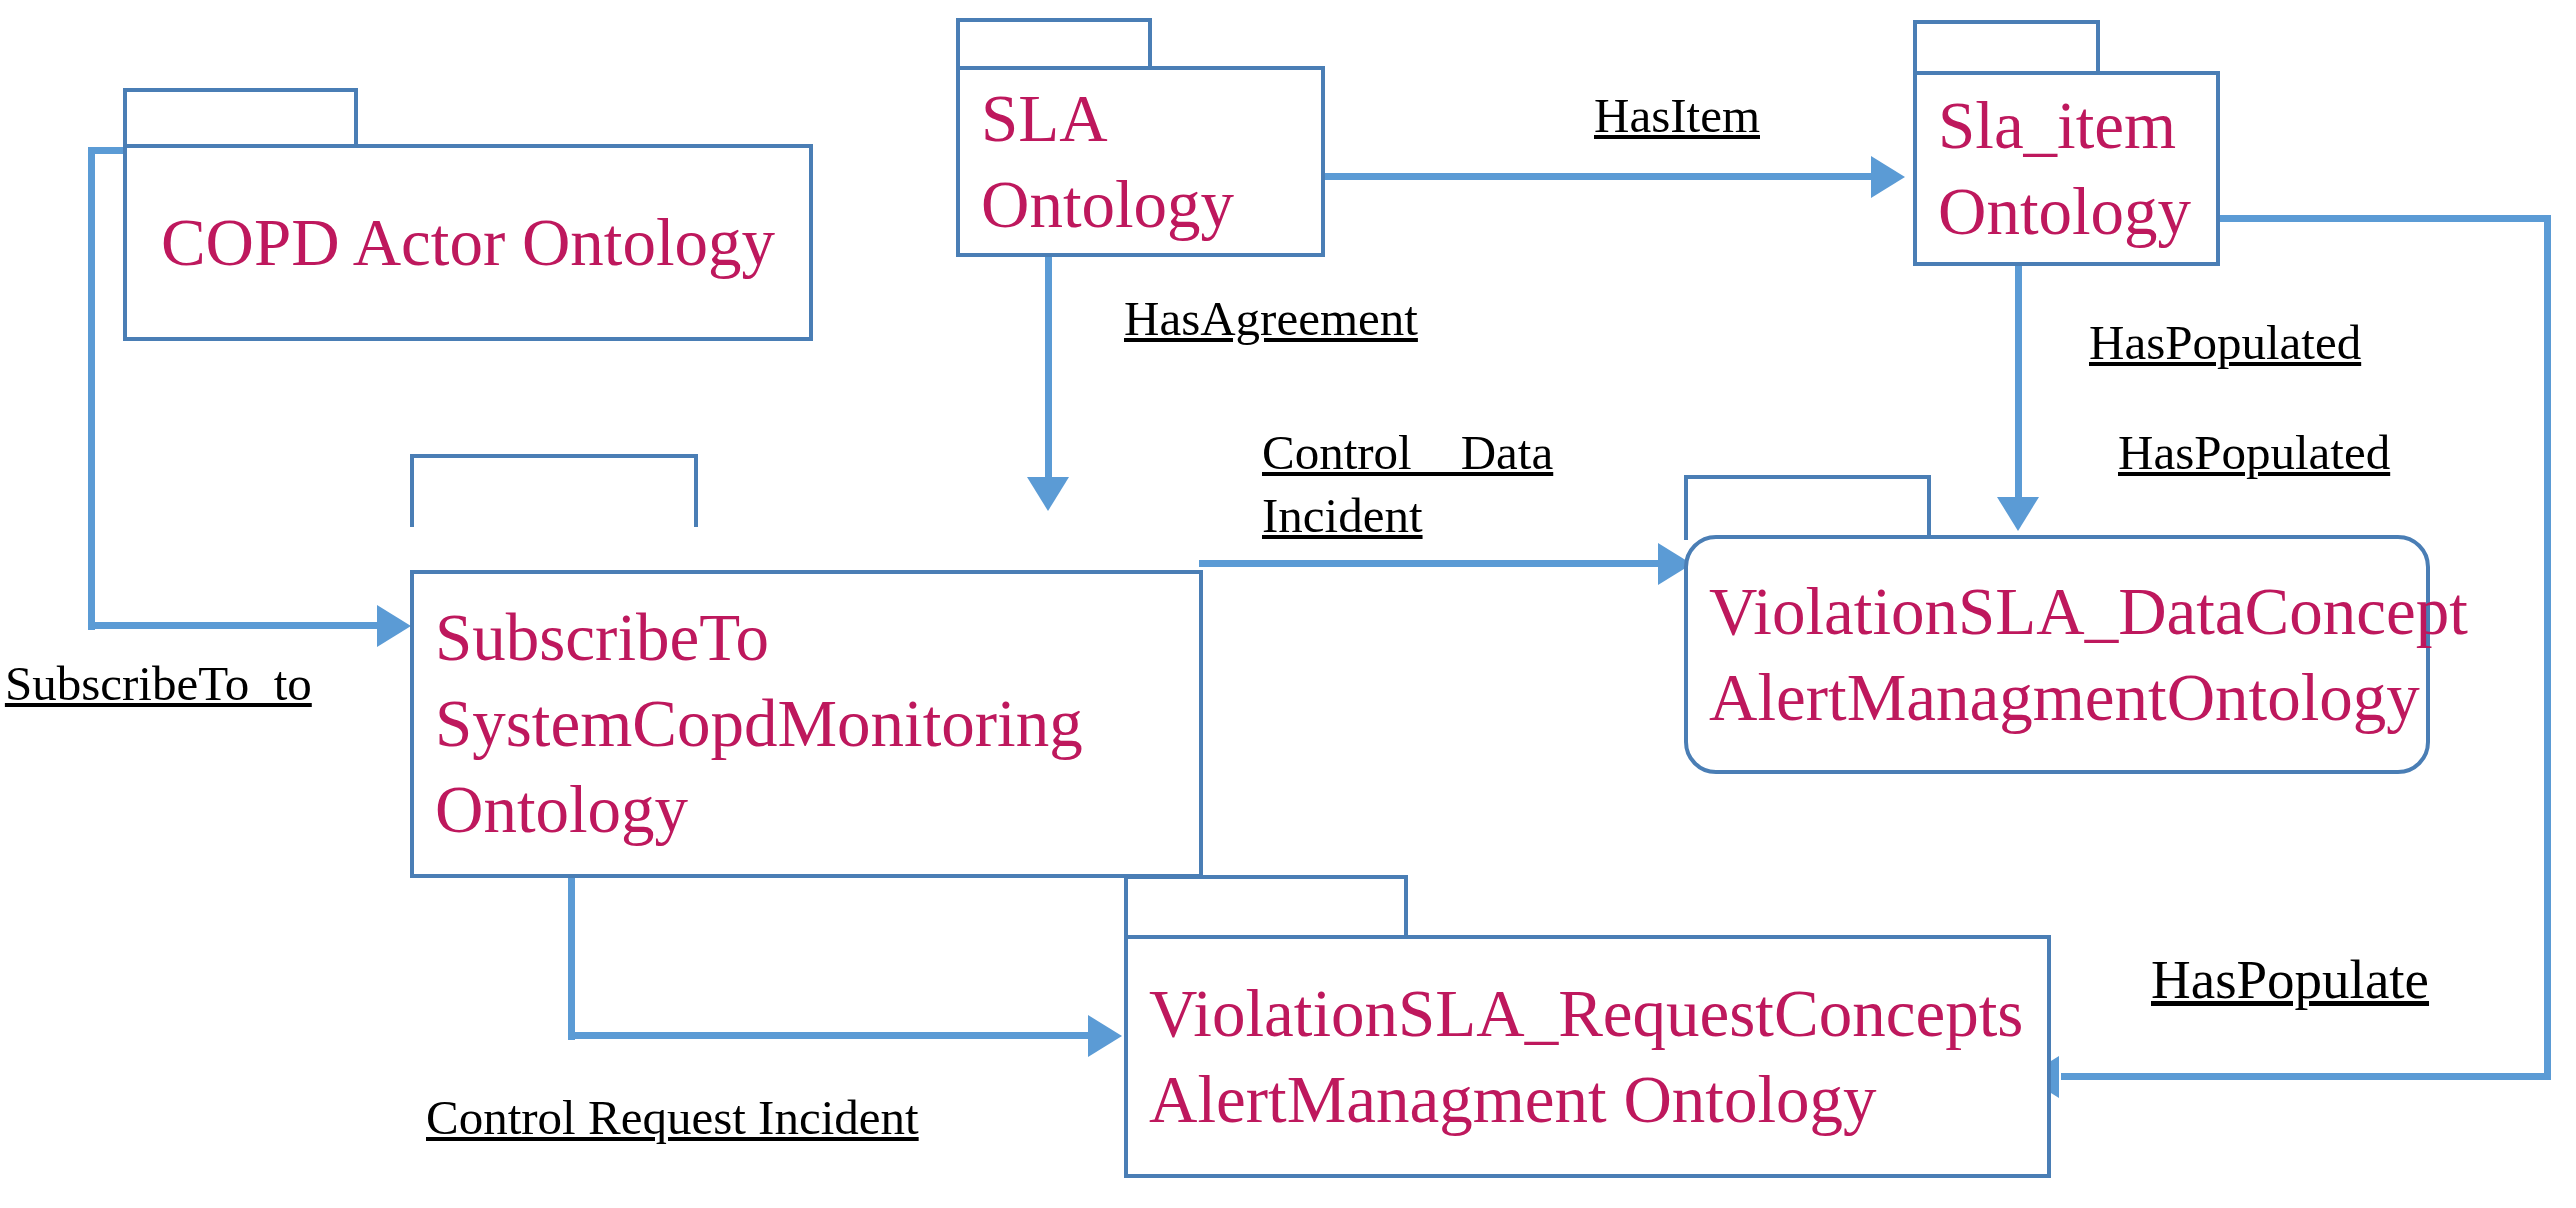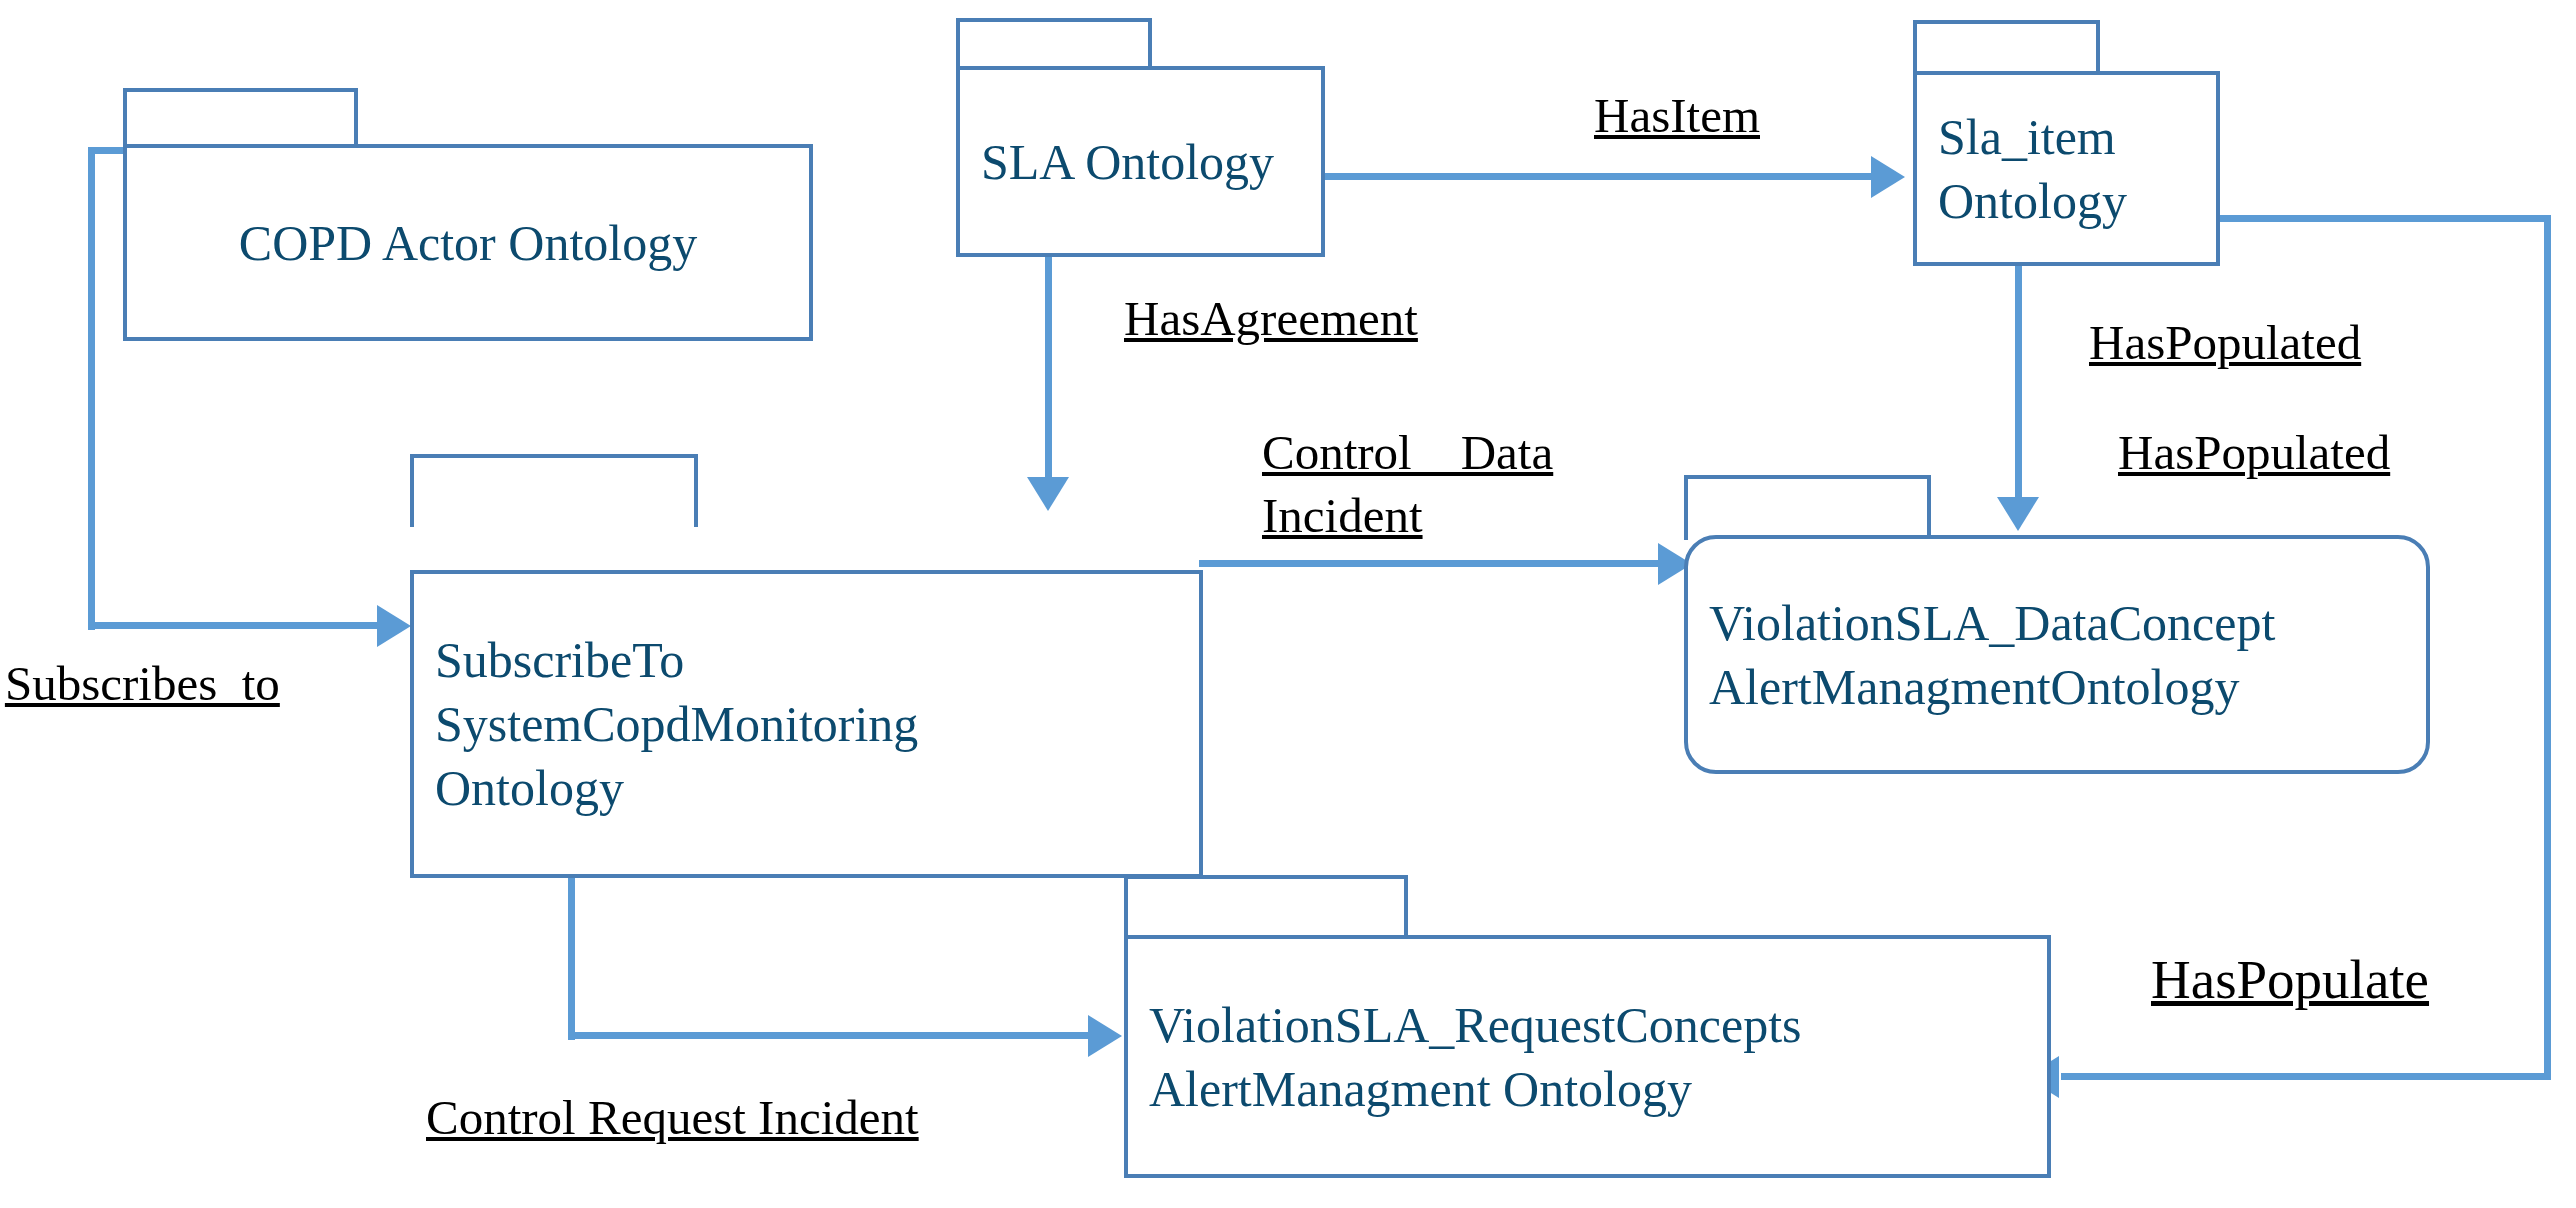--- a/index.html
+++ b/index.html
@@ -24,22 +24,22 @@
     position:absolute;
     box-sizing:border-box;
     border:4px solid #4A7EB5;
     background:#ffffff;
     display:flex;
     flex-direction:column;
     justify-content:center;
   }
   .pkg .body .label{
     padding:0 21px;
-    color:#0c4a6e;
-    font-size:50px;
+    color:#be185d;
+    font-size:67px;
     line-height:1.28;
     letter-spacing:0px;
     white-space:pre-line;
     text-align:left;
   }
 
   
   .seg{position:absolute;background:#5B9BD5;}
   .seg.h{height:7.3px;}
   .seg.v{width:7.3px;}
@@ -95,21 +95,21 @@
 
   <div class="seg h" style="left:2217px; top:215px; width:334px;"></div>
   <div class="seg v" style="left:2544px; top:215px; height:865px;"></div>
   <div class="seg h" style="left:2061px; top:1073px; width:487px;"></div>
   <div class="arrow left" style="left:2025px; top:1056px;"></div>
 
   <div class="seg v" style="left:568px; top:829px; height:211px;"></div>
   <div class="seg h" style="left:568px; top:1032px; width:526px;"></div>
   <div class="arrow right" style="left:1088px; top:1015px;"></div>
 
-  <div class="edge-label" style="left:4.9px; top:653px;">Subscribes  to</div>
+  <div class="edge-label" style="left:4.9px; top:653px;">SubscribeTo  to</div>
 
   <div class="edge-label" style="left:1594px; top:85px;">HasItem</div>
 
   <div class="edge-label" style="left:1124px; top:288px;">HasAgreement</div>
 
   <div class="edge-label" style="left:1262px; top:422px;">Control    Data
 Incident</div>
 
   <div class="edge-label" style="left:2089px; top:312px;">HasPopulated</div>
 

